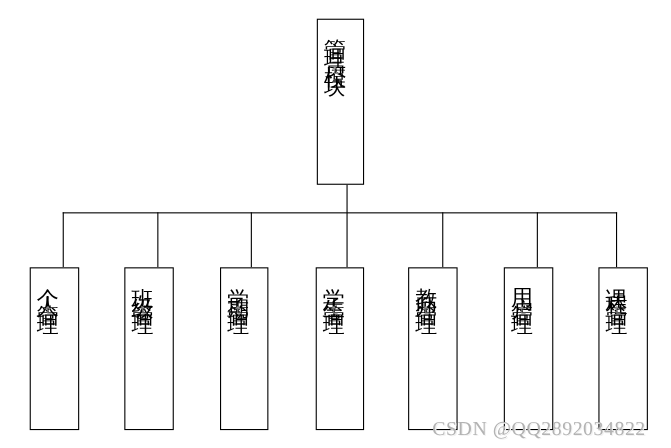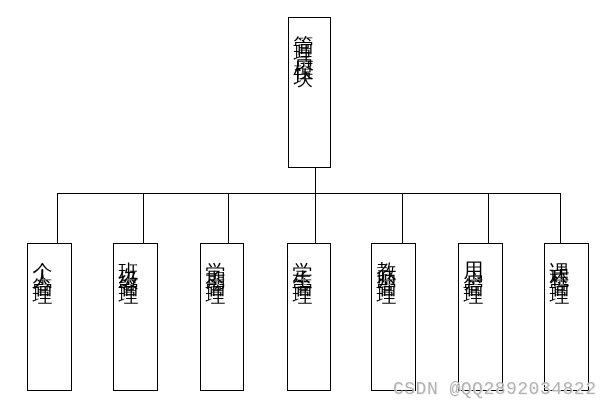--- a/index.html
+++ b/index.html
@@ -16,21 +16,21 @@
     font-size:20px;line-height:24px;letter-spacing:8px;
     color:#000000;white-space:nowrap;
   }
   .pmark{
     font-family:"DejaVu Sans", sans-serif;
     font-size:11px;letter-spacing:0;color:#8c8c8c;
   }
   .line{position:absolute;background:#000000;}
   .watermark{
     position:absolute;left:393px;top:379px;
-    font-family:Liberation Mono, monospace;
+    font-family:Liberation Serif, serif;
     font-size:18px;letter-spacing:0.5px;
     color:#b3b3b3;text-shadow:1px 1px 0 #f2f2f2;
     white-space:nowrap;pointer-events:none;
   }
 </style>
 </head>
 <body>
 
 <div class="stage">
 

